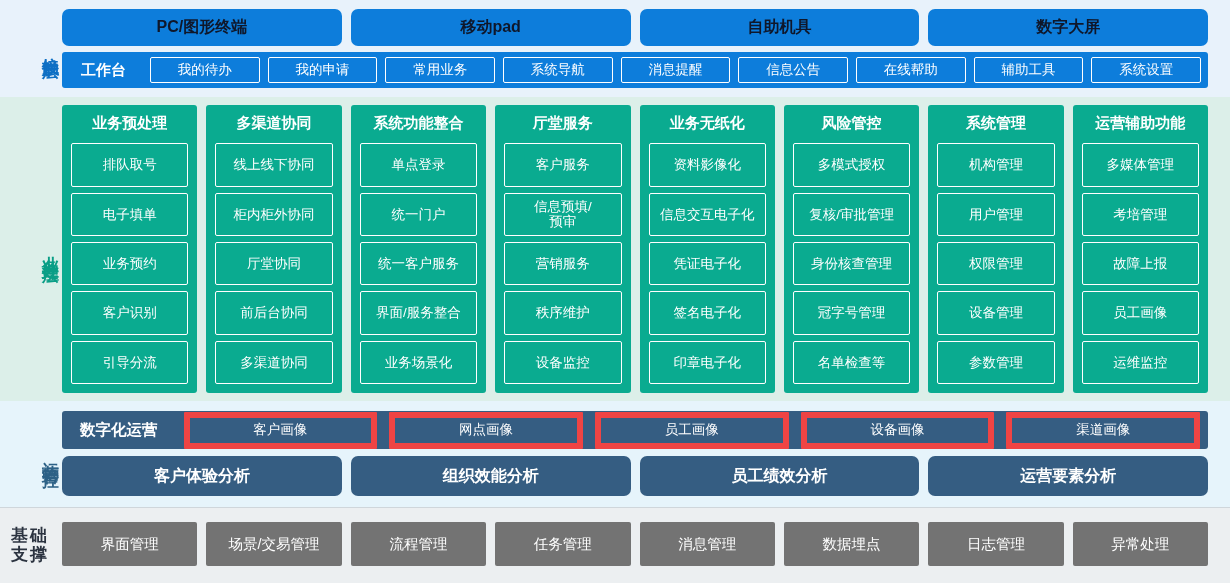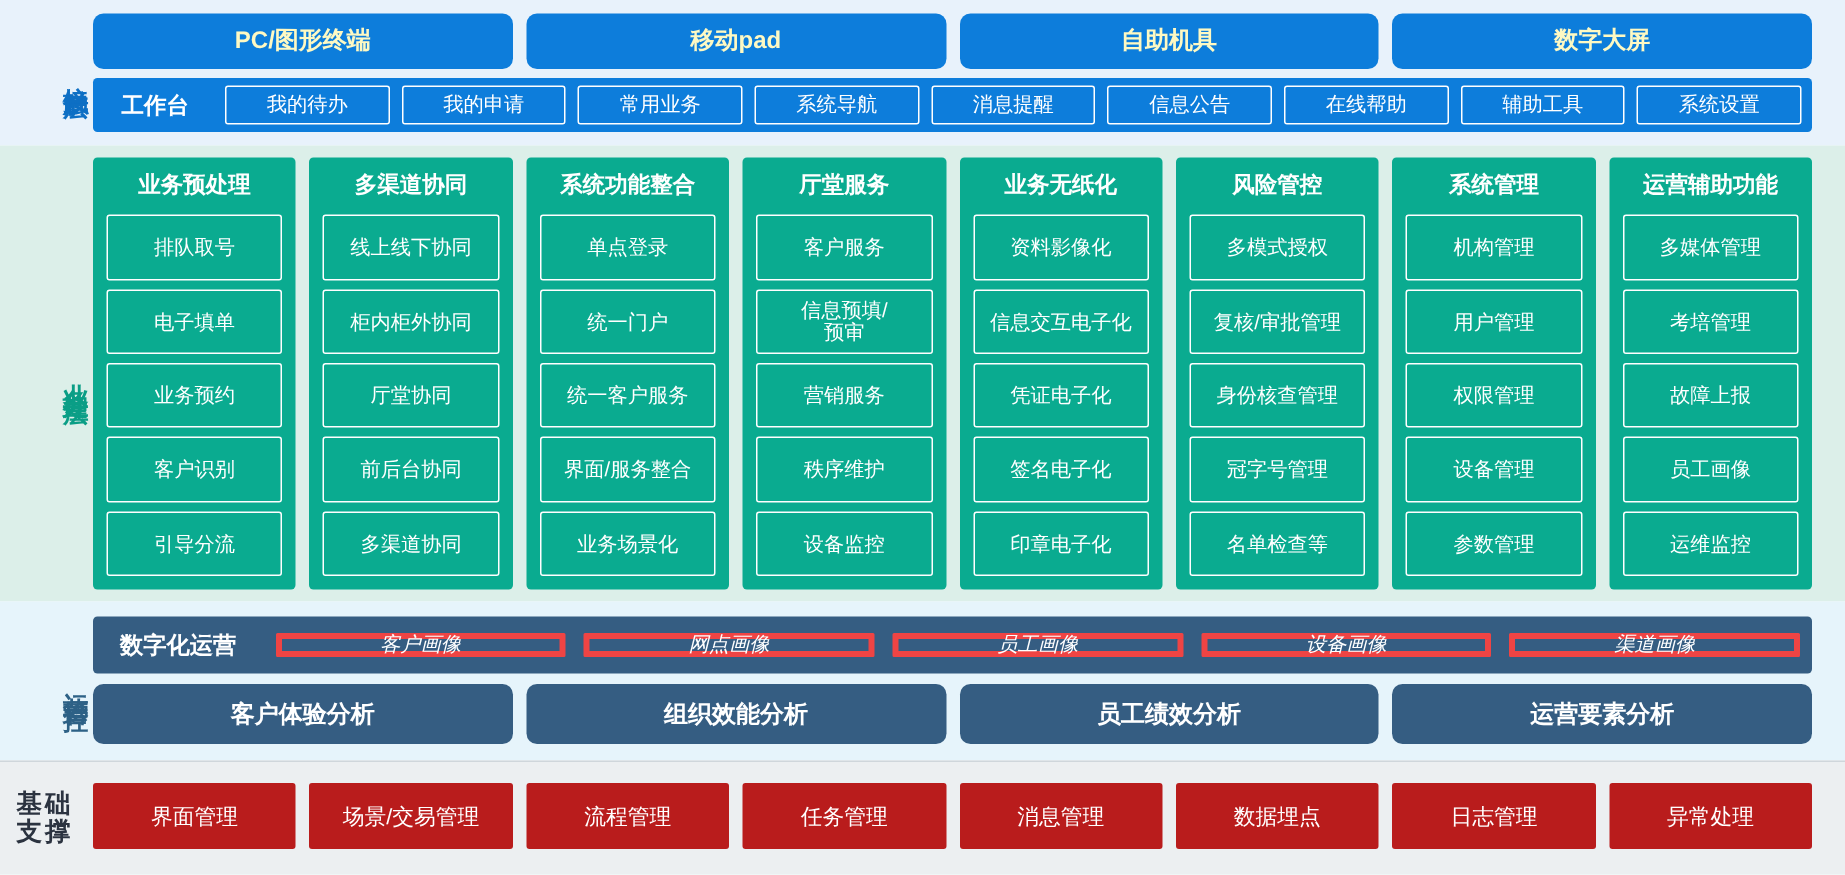--- a/index.html
+++ b/index.html
@@ -68,21 +68,21 @@
     gap: 9px;
     height: 37px;
   }
   .channel-chip {
     flex: 1 1 0;
     background: #0d7ddb;
     border-radius: 7px;
     display: flex;
     align-items: center;
     justify-content: center;
-    color: #fef9c3;
+    color: #0f172a;
     font-size: 16px;
     font-weight: bold;
   }
 
   .workbench-bar {
     height: 36px;
     background: #0d7ddb;
     border-radius: 3px;
     display: flex;
     align-items: center;
@@ -179,30 +179,29 @@
   }
   .ops-portrait-title {
     color: #ffffff;
     font-size: 15.5px;
     font-weight: bold;
     padding: 0 14px 0 10px;
     white-space: nowrap;
   }
   .ops-portrait-item {
     flex: 1 1 0;
-    height: 16px;
-    border: 4px solid #ef4444;
+    height: 37px;
+    border: 6px solid #ef4444;
     border-radius: 1px;
     display: flex;
     align-items: center;
     justify-content: center;
     color: #ffffff;
     font-size: 13.5px;
     white-space: nowrap;
-    font-style: italic;
   }
 
   .ops-analysis-row {
     display: flex;
     gap: 9px;
     height: 40px;
   }
   .ops-analysis-chip {
     flex: 1 1 0;
     background: #355d82;
@@ -235,21 +234,21 @@
     padding: 8px 22px 10px 2px;
   }
 
   .foundation-row {
     display: flex;
     gap: 9px;
     height: 44px;
   }
   .foundation-chip {
     flex: 1 1 0;
-    background: #b91c1c;
+    background: #737373;
     border-radius: 2px;
     display: flex;
     align-items: center;
     justify-content: center;
     color: #ffffff;
     font-size: 14.5px;
     white-space: nowrap;
   }
 </style>
 </head>

